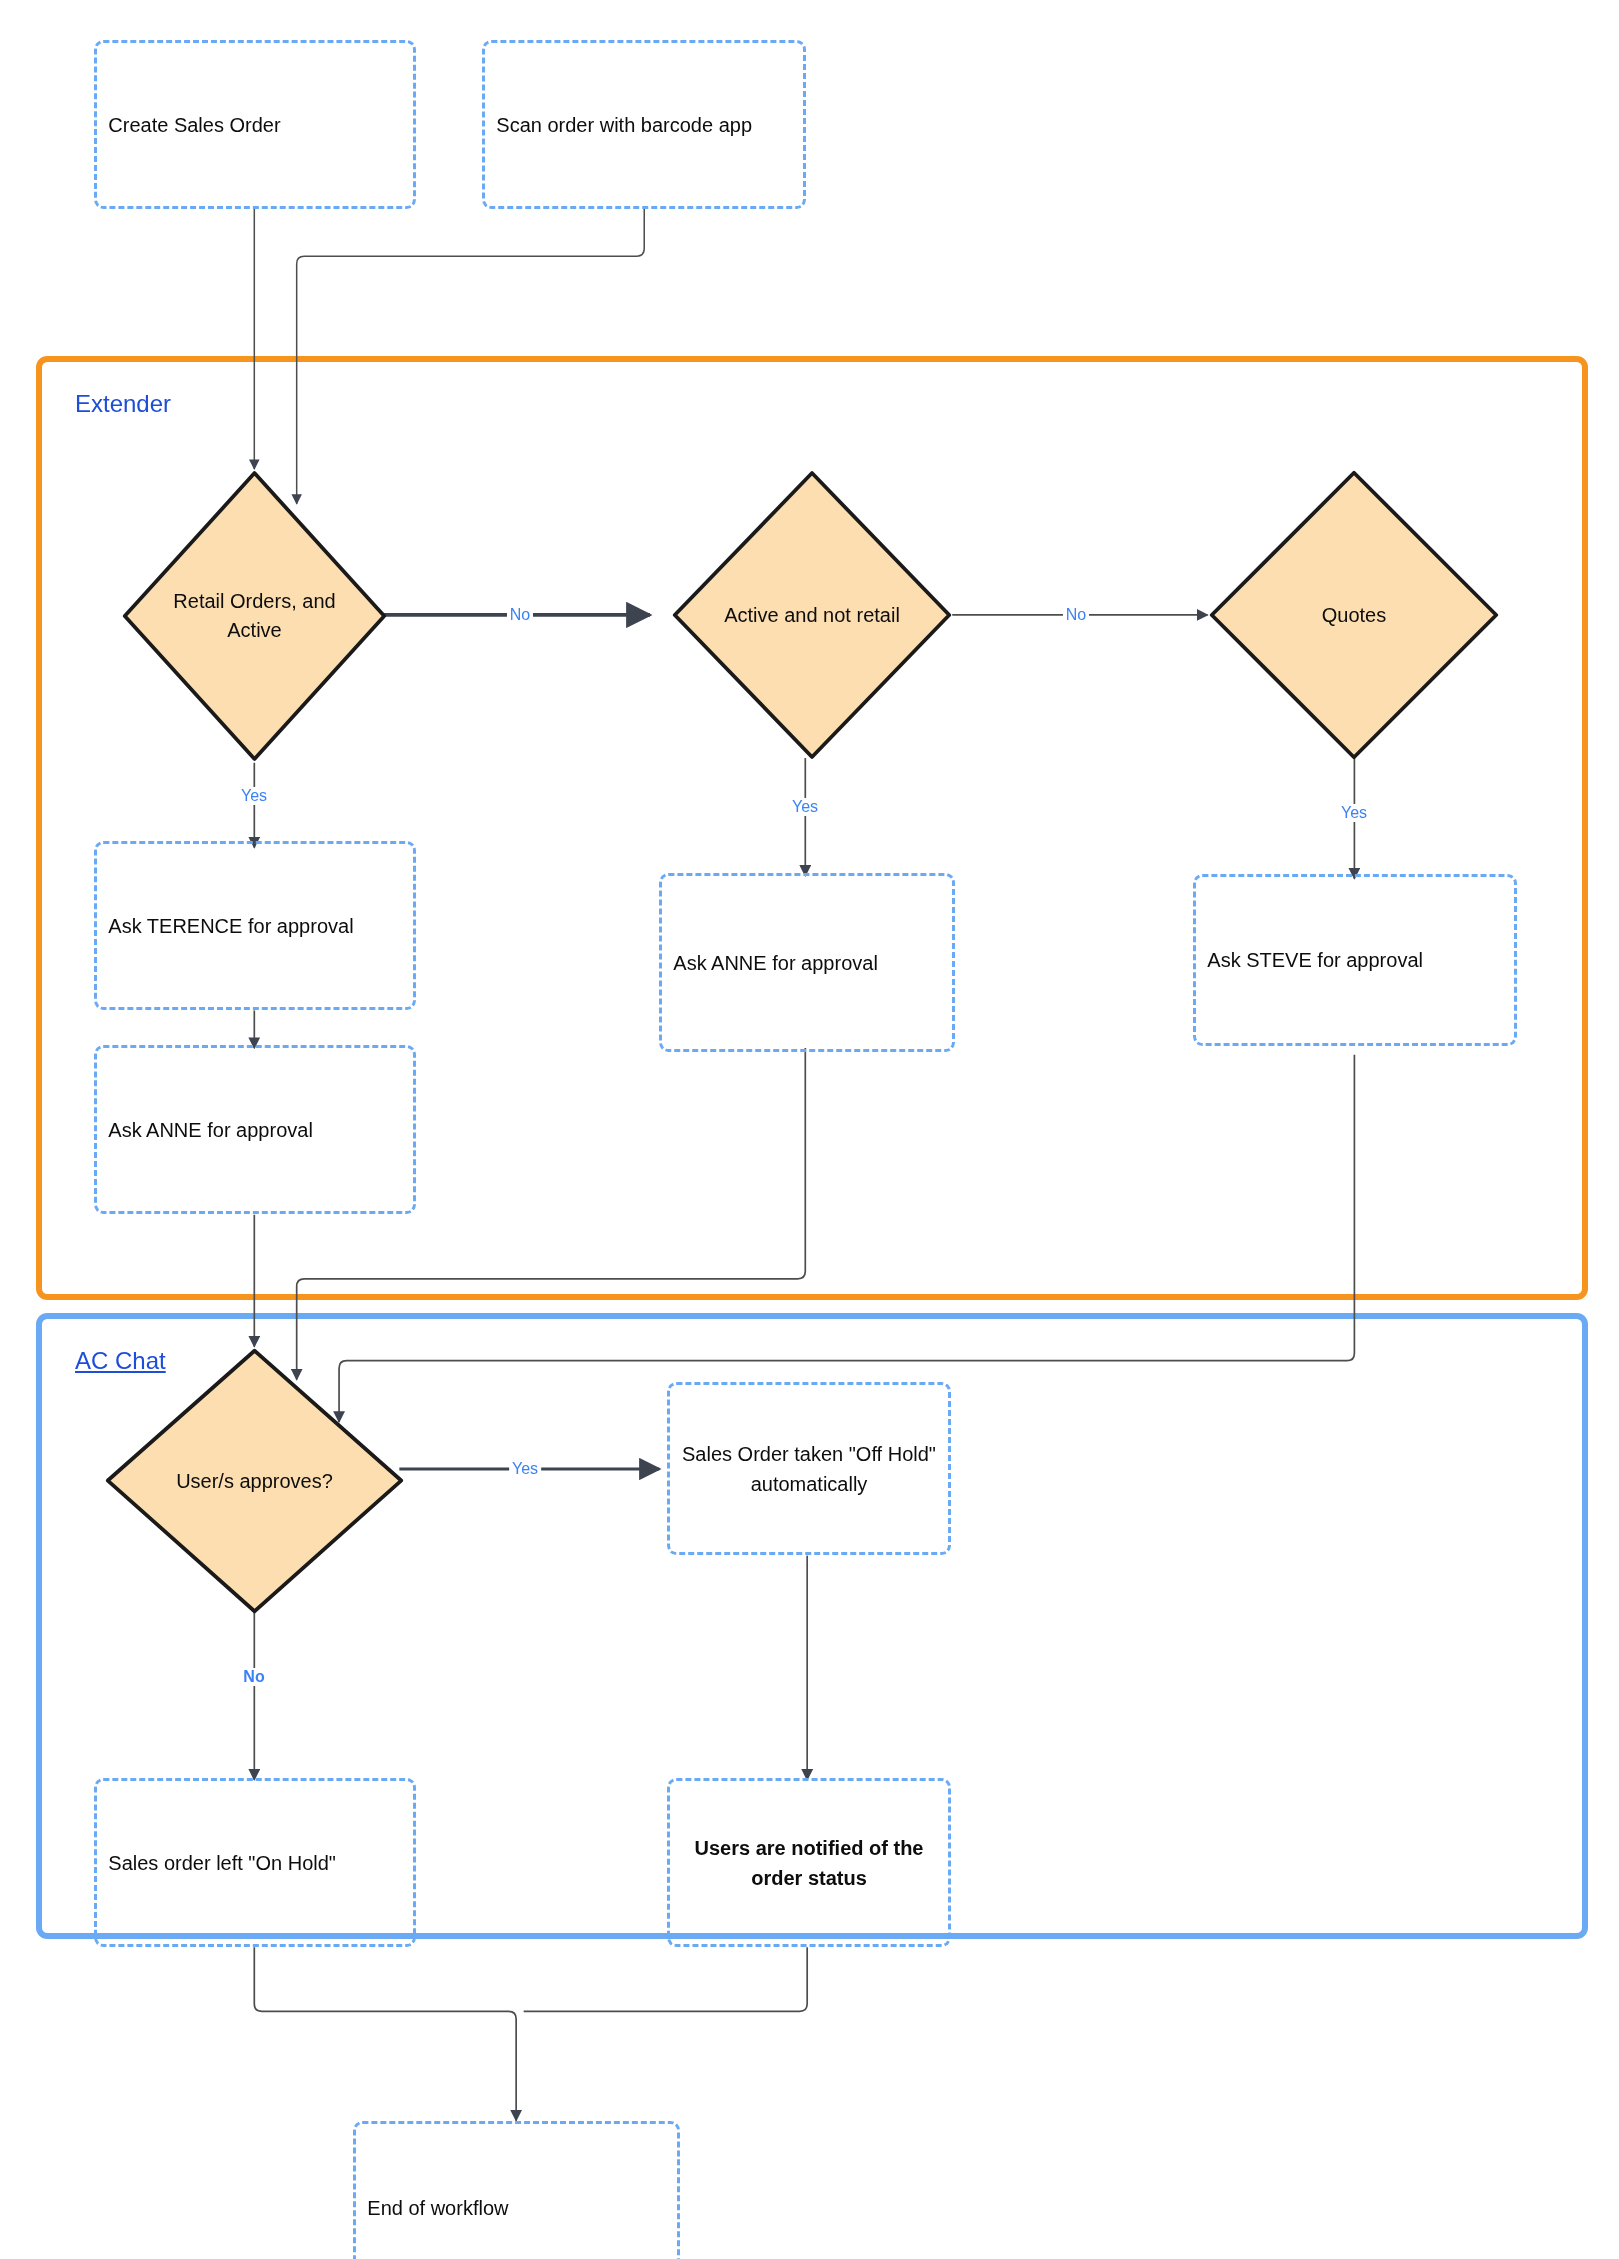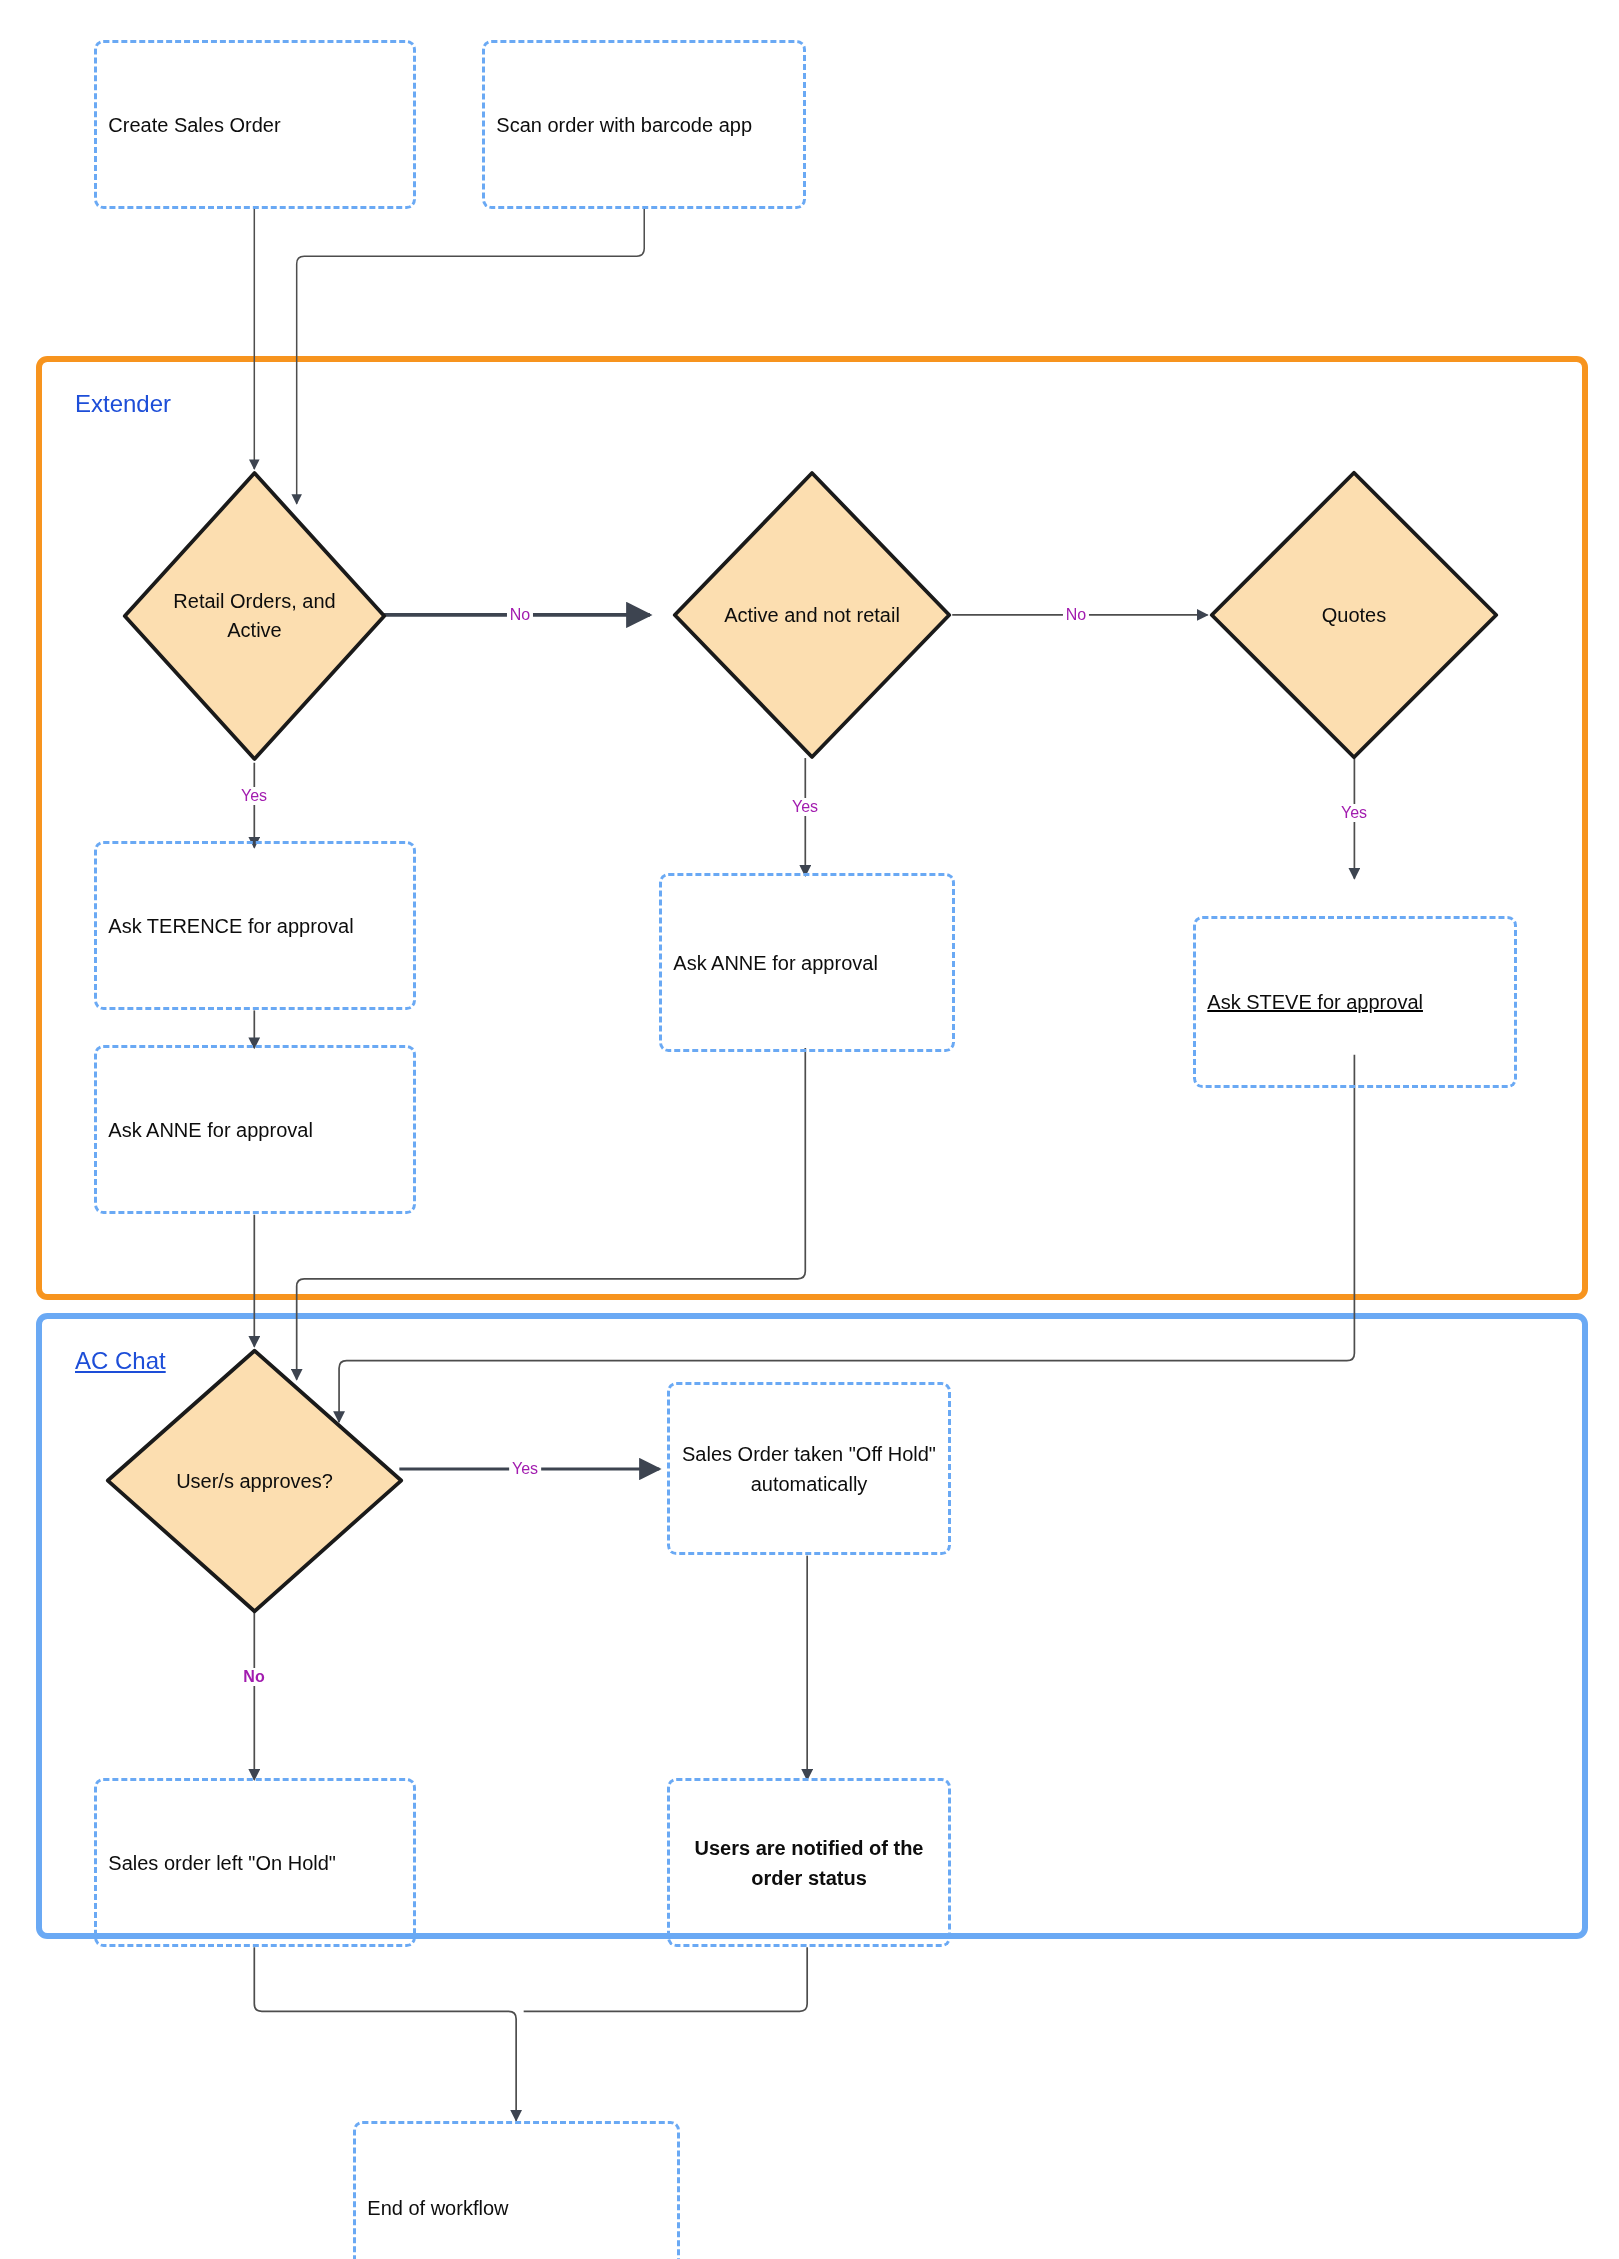--- a/index.html
+++ b/index.html
@@ -80,21 +80,21 @@
     line-height: 1.45;
     color: #0d0d0d;
     pointer-events: none;
     font-family: "Liberation Sans", sans-serif;
   }
   .diamond-text span { display: block; width: 72%; }
   
   .edge-label {
     position: absolute;
     font-size: 16px;
-    color: #a21caf;
+    color: #3b82f6;
     background: #ffffff;
     padding: 0 2.8px;
     white-space: nowrap;
     transform: translate(-50%, -50%);
     font-family: "Liberation Sans", sans-serif;
   }
   .edge-label.bold { font-weight: bold; }
 </style>
 </head>
 <body>
@@ -220,21 +220,21 @@
   </div>
 
   <div class="node" style="left:94px; top:1045px; width:322px; height:169px;">
     <div class="node-text">Ask ANNE for approval</div>
   </div>
 
   <div class="node" style="left:659px; top:873px; width:296px; height:179px;">
     <div class="node-text">Ask ANNE for approval</div>
   </div>
 
-  <div class="node" style="left:1193px; top:916px; width:324px; height:172px;text-decoration:underline;">
+  <div class="node" style="left:1193px; top:874px; width:324px; height:172px;">
     <div class="node-text">Ask STEVE for approval</div>
   </div>
 
   <div class="node" style="left:667px; top:1382px; width:284px; height:173px;">
     <div class="node-text">Sales Order taken "Off Hold" automatically</div>
   </div>
 
   <div class="node" style="left:94px; top:1778px; width:322px; height:169px;">
     <div class="node-text">Sales order left "On Hold"</div>
   </div>

